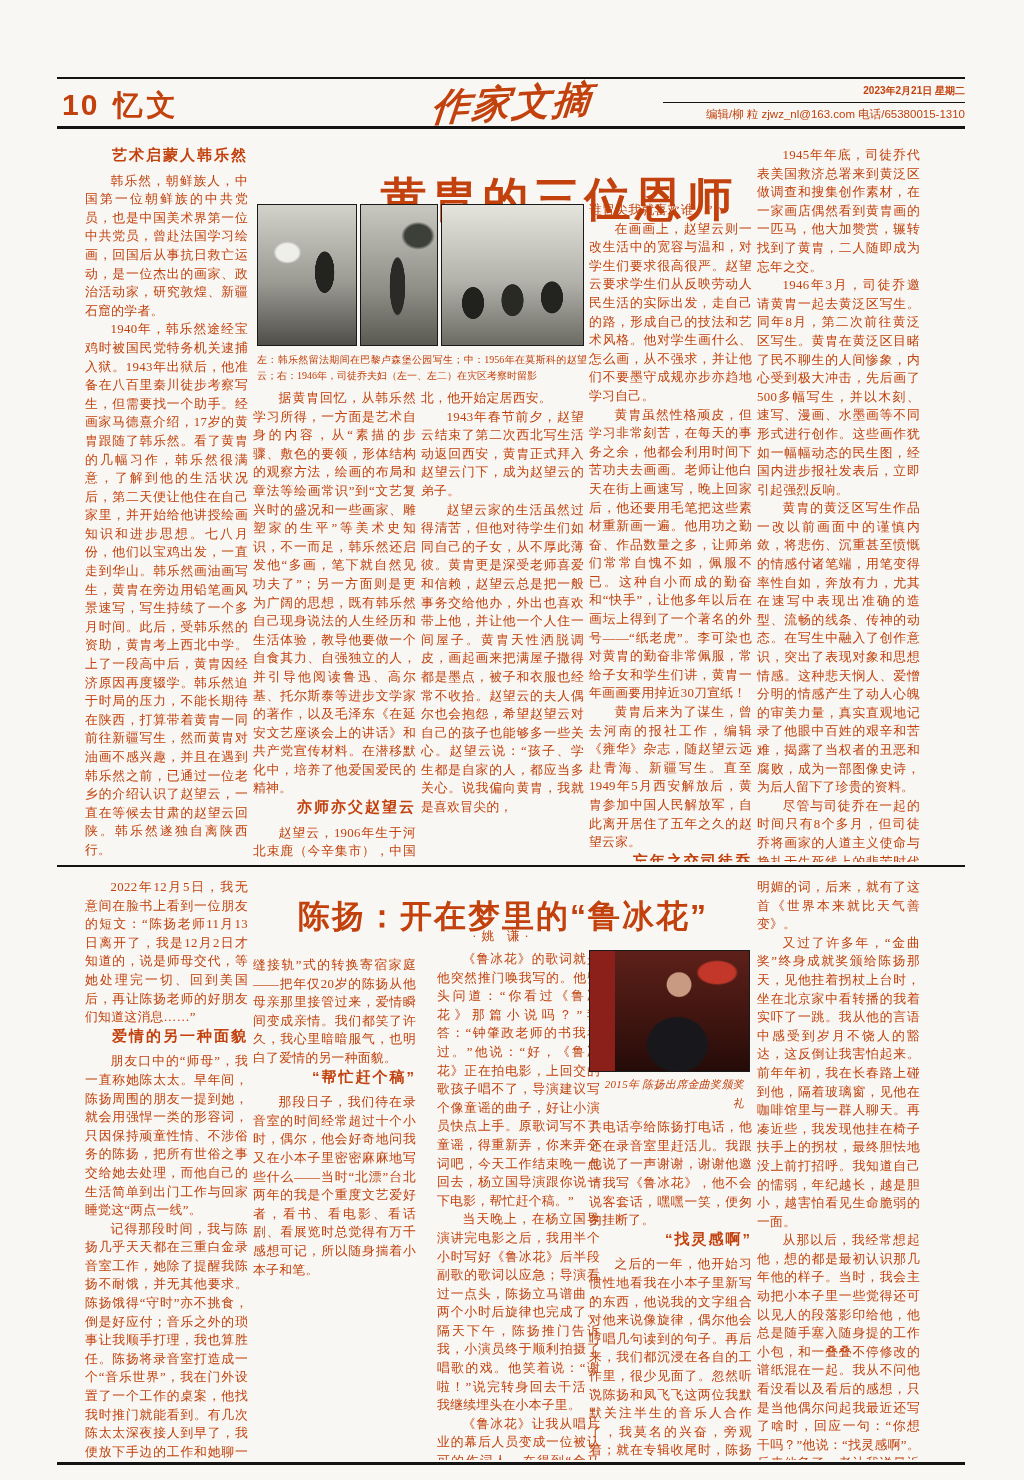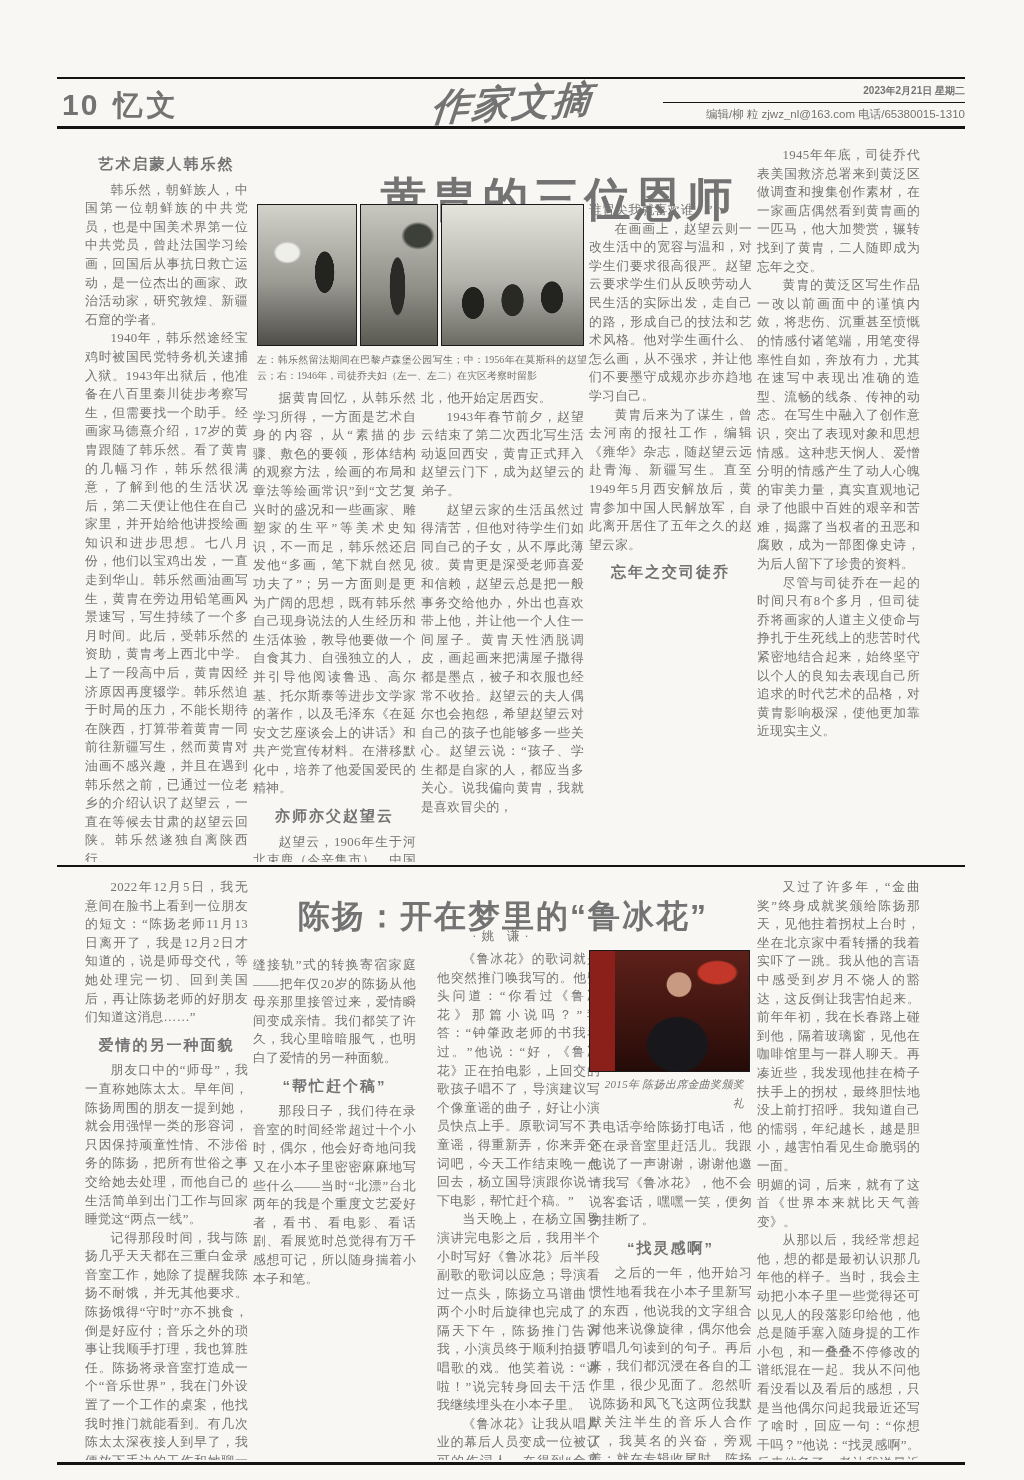--- a/index.html
+++ b/index.html
@@ -1,35 +1,35 @@
 <!DOCTYPE html>
 <html><head>
 <meta charset="utf-8">
 <style>
   html,body{margin:0;padding:0;background:#e8e8e6;}
   .page{position:relative;width:1024px;height:1480px;background:#f8f7f4;margin:0 auto;
-        font-family:"Liberation Serif", serif;color:#737373;overflow:hidden;}
+        font-family:"Liberation Serif", serif;color:#c2410c;overflow:hidden;}
   .rule{position:absolute;background:#141414;}
   
   .pagenum{position:absolute;left:62px;top:86px;font-family:"Liberation Sans",sans-serif;
            font-weight:bold;font-size:30px;letter-spacing:2px;}
   .section-name{font-family:"DejaVu Serif",serif;font-weight:bold;font-size:29px;margin-left:14px;letter-spacing:4px;}
   .masthead{position:absolute;left:402px;top:78px;width:220px;text-align:center;
             font-family:"DejaVu Serif",serif;font-style:italic;font-weight:bold;font-size:38px;
             transform:skewX(-8deg) rotate(-3deg);letter-spacing:2px;}
   .header-right{position:absolute;left:663px;top:84px;width:302px;text-align:right;
                 font-family:"Liberation Sans",sans-serif;}
   .header-date{font-size:10px;font-weight:bold;padding-bottom:4px;border-bottom:1px solid #141414;}
   .header-editor{font-size:11.5px;padding-top:4px;}
   
   .col{position:absolute;width:163px;overflow:hidden;text-align:justify;
        font-size:12.8px;line-height:18.6px;letter-spacing:0.3px;}
   .para{margin:0;text-indent:2em;}
   .cont{text-indent:0;}
-  .subhead{margin:9px 0 7px;text-align:center;text-indent:0;
+  .subhead{margin:0 0 7px;text-align:right;text-indent:0;
            font-family:"Liberation Sans",sans-serif;font-weight:bold;font-size:15px;letter-spacing:2px;}
   .title1{position:absolute;left:338px;top:138px;width:442px;text-align:center;
           font-family:"Liberation Sans",sans-serif;font-weight:900;font-size:46px;letter-spacing:5px;}
   .title2{position:absolute;left:253px;top:874px;width:500px;text-align:center;
           font-family:"Liberation Sans",sans-serif;font-weight:900;font-size:32px;letter-spacing:2px;}
   .author{position:absolute;left:253px;top:928px;width:500px;text-align:center;
           font-size:12.5px;letter-spacing:5px;}
   
   .photo-row{position:absolute;left:257px;top:204px;width:330px;height:142px;display:flex;gap:3px;}
   .photo{border:1px solid #1a1a1a;box-sizing:border-box;height:142px;}
@@ -112,27 +112,29 @@
 
   <div class="col a1c3">
     <p class="para cont">北，他开始定居西安。</p>
     <p class="para">1943年春节前夕，赵望云结束了第二次西北写生活动返回西安，黄胄正式拜入赵望云门下，成为赵望云的弟子。</p>
     <p class="para">赵望云家的生活虽然过得清苦，但他对待学生们如同自己的子女，从不厚此薄彼。黄胄更是深受老师喜爱和信赖，赵望云总是把一般事务交给他办，外出也喜欢带上他，并让他一个人住一间屋子。黄胄天性洒脱调皮，画起画来把满屋子撒得都是墨点，被子和衣服也经常不收拾。赵望云的夫人偶尔也会抱怨，希望赵望云对自己的孩子也能够多一些关心。赵望云说：“孩子、学生都是自家的人，都应当多关心。说我偏向黄胄，我就是喜欢冒尖的，</p>
   </div>
 
   <div class="col a1c4">
     <p class="para cont">谁冒尖我就喜欢谁。”</p>
     <p class="para">在画画上，赵望云则一改生活中的宽容与温和，对学生们要求很高很严。赵望云要求学生们从反映劳动人民生活的实际出发，走自己的路，形成自己的技法和艺术风格。他对学生画什么、怎么画，从不强求，并让他们不要墨守成规亦步亦趋地学习自己。</p>
+    <p class="para">黄胄虽然性格顽皮，但学习非常刻苦，在每天的事务之余，他都会利用时间下苦功夫去画画。老师让他白天在街上画速写，晚上回家后，他还要用毛笔把这些素材重新画一遍。他用功之勤奋、作品数量之多，让师弟们常常自愧不如，佩服不已。这种自小而成的勤奋和“快手”，让他多年以后在画坛上得到了一个著名的外号——“纸老虎”。李可染也对黄胄的勤奋非常佩服，常给子女和学生们讲，黄胄一年画画要用掉近30刀宣纸！</p>
     <p class="para">黄胄后来为了谋生，曾去河南的报社工作，编辑《雍华》杂志，随赵望云远赴青海、新疆写生。直至1949年5月西安解放后，黄胄参加中国人民解放军，自此离开居住了五年之久的赵望云家。</p>
     <h3 class="subhead">忘年之交司徒乔</h3>
 
   </div>
 
   <div class="col a1c5">
     <p class="para">1945年年底，司徒乔代表美国救济总署来到黄泛区做调查和搜集创作素材，在一家画店偶然看到黄胄画的一匹马，他大加赞赏，辗转找到了黄胄，二人随即成为忘年之交。</p>
+    <p class="para">1946年3月，司徒乔邀请黄胄一起去黄泛区写生。同年8月，第二次前往黄泛区写生。黄胄在黄泛区目睹了民不聊生的人间惨象，内心受到极大冲击，先后画了500多幅写生，并以木刻、速写、漫画、水墨画等不同形式进行创作。这些画作犹如一幅幅动态的民生图，经国内进步报社发表后，立即引起强烈反响。</p>
     <p class="para">黄胄的黄泛区写生作品一改以前画面中的谨慎内敛，将悲伤、沉重甚至愤慨的情感付诸笔端，用笔变得率性自如，奔放有力，尤其在速写中表现出准确的造型、流畅的线条、传神的动态。在写生中融入了创作意识，突出了表现对象和思想情感。这种悲天悯人、爱憎分明的情感产生了动人心魄的审美力量，真实直观地记录了他眼中百姓的艰辛和苦难，揭露了当权者的丑恶和腐败，成为一部图像史诗，为后人留下了珍贵的资料。</p>
     <p class="para"><span>尽管与司徒乔在一起的时间只有8个多月，但司徒乔将画家的人道主义使命与挣扎于生死线上的悲苦时代紧密地结合起来，始终坚守以个人的良知去表现自己所追求的时代艺术的品格，对黄胄影响极深，使他更加靠近现实主义。</span></p>
   </div>
 
   <div class="rule" style="left:57px;top:865px;width:908px;height:2px;"></div>
 
   <h1 class="title2">陈扬：开在梦里的“鲁冰花”</h1>
   <div class="author">·姚 谦·</div>
 
   <div class="col a2c1">
@@ -156,20 +158,20 @@
 
   <div class="col a2c4">
     <div class="photo-cy"></div>
     <div class="caption2">2015年 陈扬出席金曲奖颁奖礼</div>
     <p class="para cont">共电话亭给陈扬打电话，他还在录音室里赶活儿。我跟他说了一声谢谢，谢谢他邀请我写《鲁冰花》，他不会说客套话，嘿嘿一笑，便匆匆挂断了。</p>
     <h3 class="subhead">“找灵感啊”</h3>
     <p class="para">之后的一年，他开始习惯性地看我在小本子里新写的东西，他说我的文字组合对他来说像旋律，偶尔他会哼唱几句读到的句子。再后来，我们都沉浸在各自的工作里，很少见面了。忽然听说陈扬和凤飞飞这两位我默默关注半生的音乐人合作了，我莫名的兴奋，旁观着；就在专辑收尾时，陈扬打来电话，要我为凤飞飞写首开场</p>
   </div>
 
   <div class="col a2c5">
+    <p class="para cont">明媚的词，后来，就有了这首《世界本来就比天气善变》。</p>
     <p class="para">又过了许多年，“金曲奖”终身成就奖颁给陈扬那天，见他拄着拐杖上台时，坐在北京家中看转播的我着实吓了一跳。我从他的言语中感受到岁月不饶人的豁达，这反倒让我害怕起来。前年年初，我在长春路上碰到他，隔着玻璃窗，见他在咖啡馆里与一群人聊天。再凑近些，我发现他挂在椅子扶手上的拐杖，最终胆怯地没上前打招呼。我知道自己的懦弱，年纪越长，越是胆小，越害怕看见生命脆弱的一面。</p>
-    <p class="para cont">明媚的词，后来，就有了这首《世界本来就比天气善变》。</p>
     <p class="para"><span>从那以后，我经常想起他，想的都是最初认识那几年他的样子。当时，我会主动把小本子里一些觉得还可以见人的段落影印给他，他总是随手塞入随身提的工作小包，和一叠叠不停修改的谱纸混在一起。我从不问他看没看以及看后的感想，只是当他偶尔问起我最近还写了啥时，回应一句：“你想干吗？”他说：“找灵感啊”。后来他急了，老让我说最近看的书和电影——原来久居在自己音乐堡垒里的顽童，对现实世界的好奇心还是很旺盛的。</span></p>
   </div>
 
   <div class="rule" style="left:57px;top:1462px;width:908px;height:3px;"></div>
 
 </div>
 
 </body></html>

